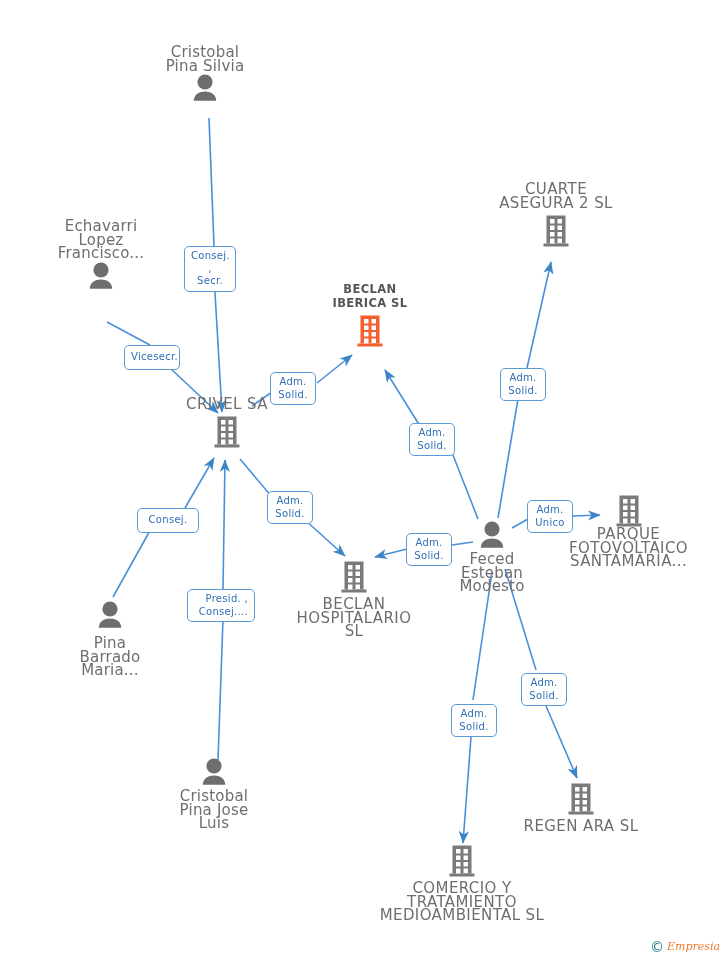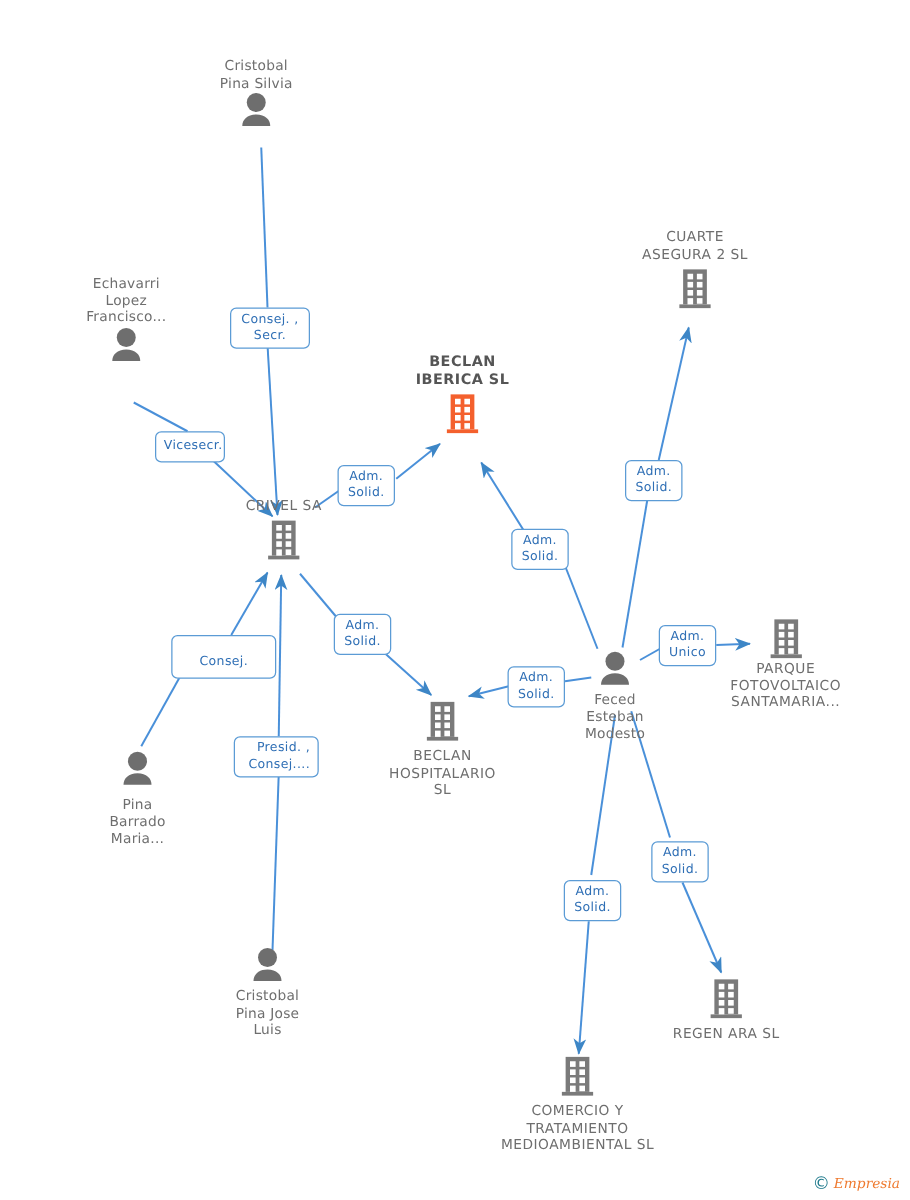--- a/index.html
+++ b/index.html
@@ -2,21 +2,21 @@
 <html><head>
 <meta charset="utf-8">
 <style>
   html,body{margin:0;padding:0;background:#ffffff;}
   body{width:728px;height:960px;font-family:"DejaVu Sans",sans-serif;}
   #canvas{position:relative;width:728px;height:960px;overflow:hidden;background:#fff;}
   svg.edges{position:absolute;left:0;top:0;width:728px;height:960px;pointer-events:none;}
 
   .node{position:absolute;text-align:center;}
   .node .label{
-    color:#6e6e6e;font-size:11px;line-height:13.5px;
+    color:#6e6e6e;font-size:15px;line-height:13.5px;
     font-family:"DejaVu Sans",sans-serif;white-space:pre-line;letter-spacing:0.2px;
   }
   .node.company .label{letter-spacing:0.4px;}
   .node.focus .label{color:#555555;font-weight:bold;letter-spacing:0.4px;font-size:11.5px;}
   .icon{display:block;margin:0 auto;}
 
   .reltag{
     position:absolute;background:#ffffff;border:1px solid #5b9bd5;border-radius:5px;
     color:#2f6fb5;font-size:10px;line-height:12.5px;font-family:"DejaVu Sans",sans-serif;
     text-align:center;padding:3px 6px;white-space:pre-line;letter-spacing:0.3px;
@@ -240,26 +240,26 @@
       <rect x="8" y="18" width="4.5" height="4.5" fill="#ffffff"></rect>
       <rect x="15.5" y="18" width="4.5" height="4.5" fill="#ffffff"></rect>
       <rect x="8" y="24.5" width="4.5" height="5" fill="#ffffff"></rect>
       <rect x="15.5" y="24.5" width="4.5" height="4.5" fill="#ffffff"></rect>
     </svg>
     <div class="label" style="margin-top:4px;">COMERCIO Y
 TRATAMIENTO
 MEDIOAMBIENTAL SL</div>
   </div>
 
-  <div class="reltag" style="left:184px;top:246px;width:64px;">Consej. ,
+  <div class="reltag" style="left:184px;top:246px;width:52px;">Consej. ,
 Secr.</div>
 
   <div class="reltag" style="left:124px;top:345px;width:56px;padding-top:5px;padding-bottom:5px;">Vicesecr.</div>
 
-  <div class="reltag" style="left:137px;top:508px;width:84px;padding-top:15px;padding-bottom:5px;">Consej.</div>
+  <div class="reltag" style="left:137px;top:508px;width:62px;padding-top:5px;padding-bottom:5px;">Consej.</div>
 
   <div class="reltag" style="left:187px;top:589px;width:68px;text-align:right;">Presid. ,
 Consej....</div>
 
   <div class="reltag" style="left:270px;top:372px;width:46px;">Adm.
 Solid.</div>
 
   <div class="reltag" style="left:267px;top:491px;width:46px;">Adm.
 Solid.</div>
 

